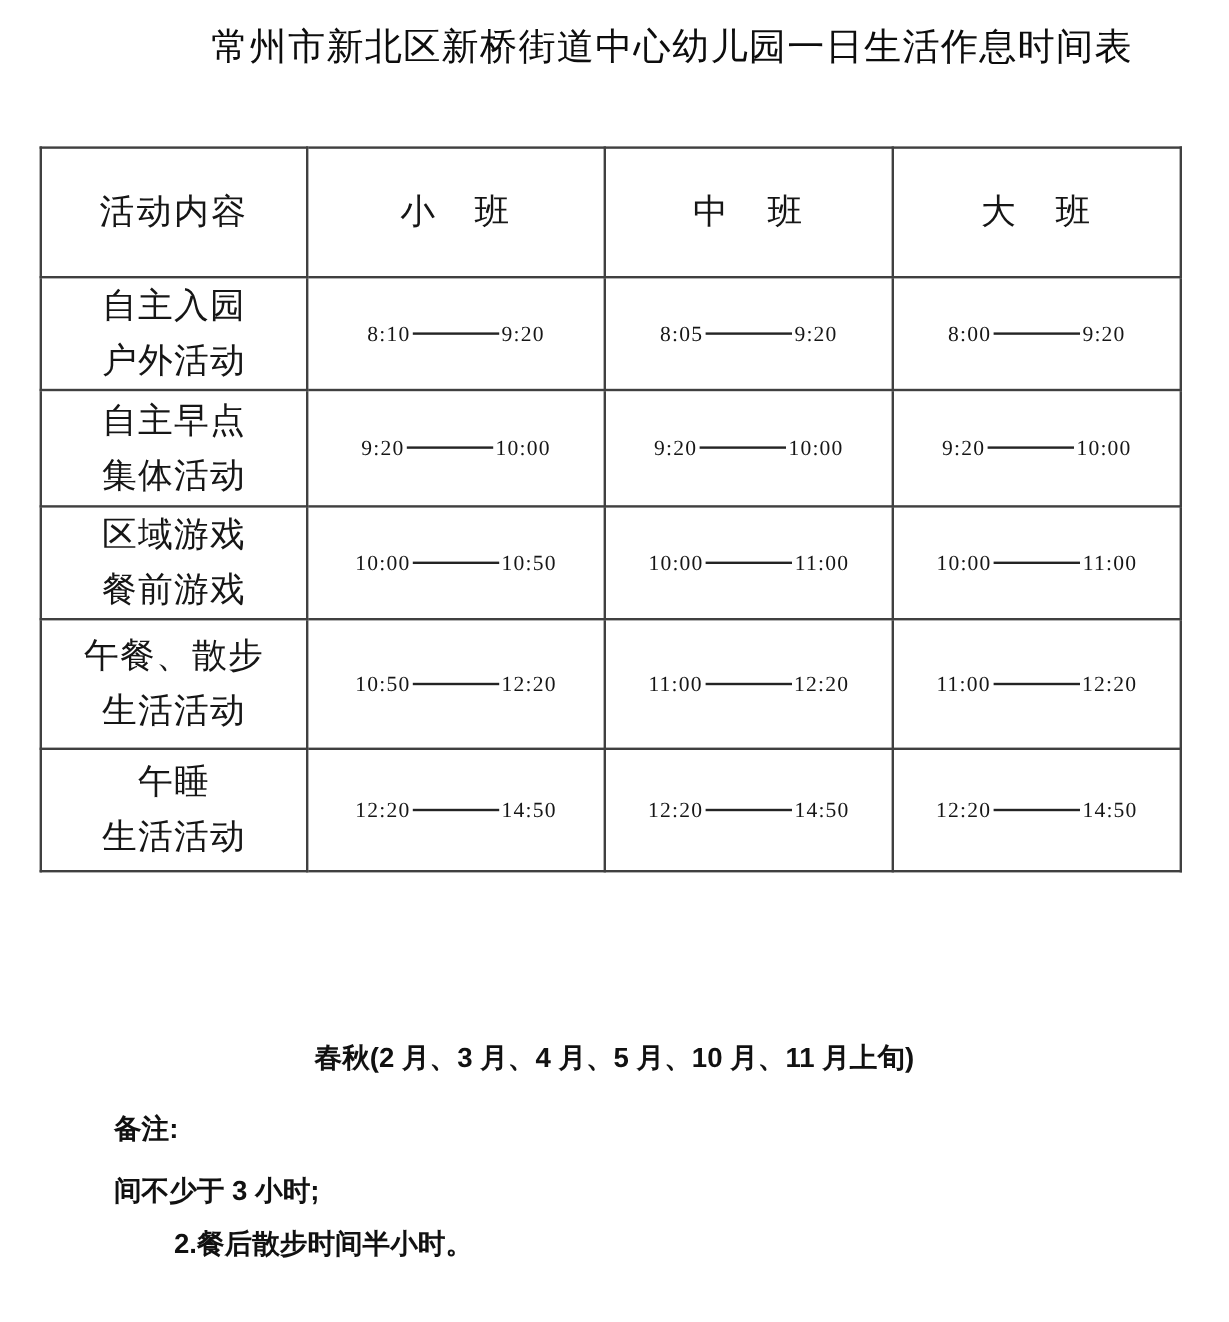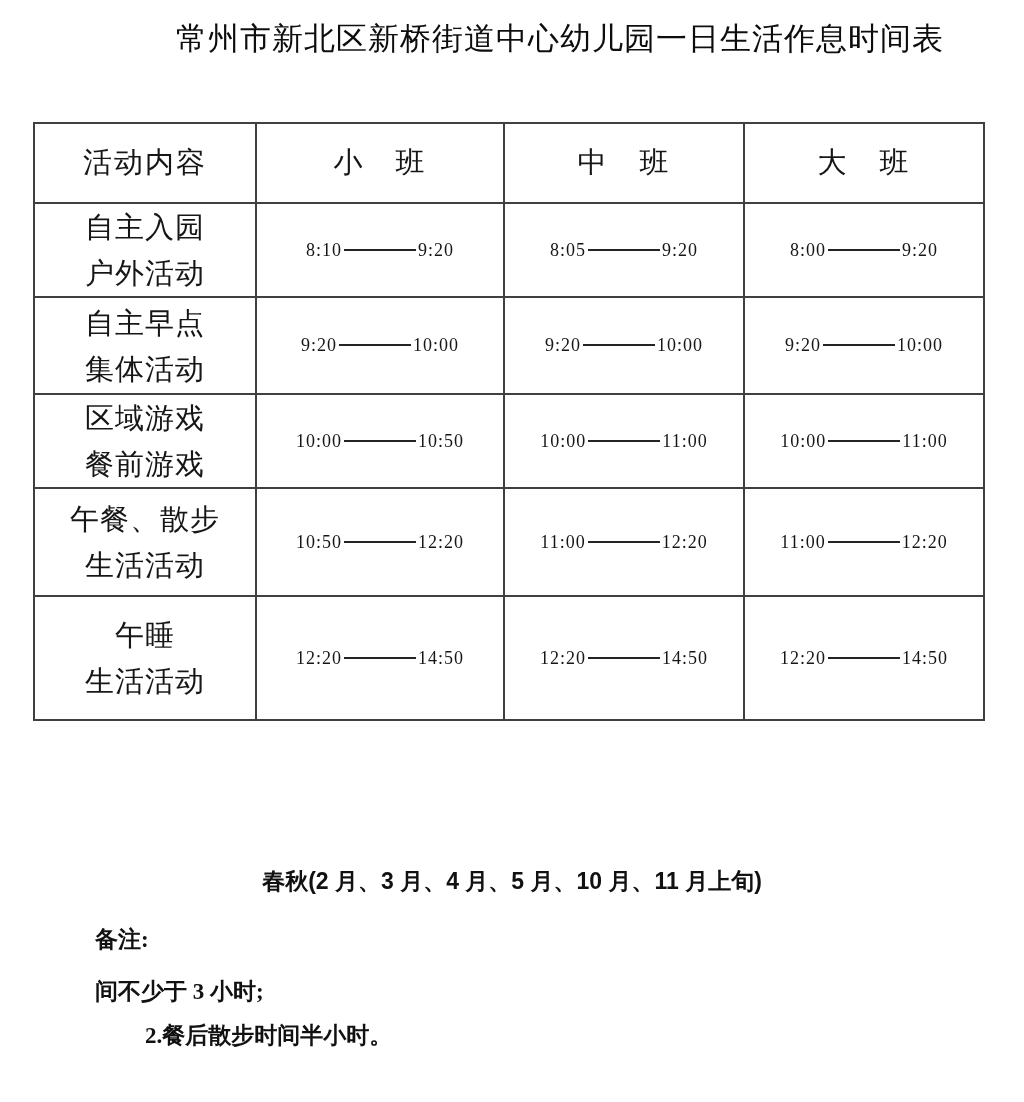--- a/index.html
+++ b/index.html
@@ -19,46 +19,46 @@
     border-collapse:collapse; table-layout:fixed;
   }
   .schedule th, .schedule td {
     border:2px solid var(--line); padding:0; text-align:center; vertical-align:middle;
     font-weight:400;
   }
   .schedule col.c-act  { width:222px; }
   .schedule col.c-sm   { width:248px; }
   .schedule col.c-md   { width:240px; }
   .schedule col.c-lg   { width:240px; }
-  .schedule thead tr   { height:80px;padding-left:45px; }
+  .schedule thead tr   { height:108px;padding-left:45px; }
   .schedule thead th   { font-size:29px; letter-spacing:2px; }
   .schedule tbody tr   { height:71px; }
   .schedule tbody tr:nth-child(2) { height:97px;padding-left:10px; }
   .schedule tbody tr:nth-child(3) { height:94px; }
   .schedule tbody tr:nth-child(4) { height:108px;border-radius:19px; }
-  .schedule tbody tr:nth-child(5) { height:124px; }
+  .schedule tbody tr:nth-child(5) { height:102px; }
   .schedule tbody tr:nth-child(6) { height:117px; }
   td.activity { font-size:29px; }
   td.activity .act-line { line-height:46px; letter-spacing:1px; }
   td.time { font-size:18px; letter-spacing:1px; white-space:nowrap; }
   .dash {
     display:inline-block; width:72px; height:2px; background:#242424;
     vertical-align:0.27em; margin:0 2px;
   }
   .season {
     position:absolute; top:866px; left:0; width:1024px; text-align:center;
     font-family:"Liberation Sans","DejaVu Sans",sans-serif; font-weight:600;
     font-size:23px; color:#111;
   }
   .remarks {
     position:absolute; left:95px; top:924px; width:860px;
     font-family:"Liberation Sans","DejaVu Sans",sans-serif; font-weight:600;
     font-size:23px; color:#111; line-height:32px;
   }
-  .remarks .r-line { margin-bottom:20px;font-family:Liberation Serif, serif; }
+  .remarks .r-line { margin-bottom:20px; }
   .remarks .r-line.wrap { margin-bottom:12px; }
   .remarks .indent { padding-left:50px; }
 </style>
 </head>
 <body>
 
 <div class="title">常州市新北区新桥街道中心幼儿园一日生活作息时间表</div>
 
 <table class="schedule">
   <colgroup>

